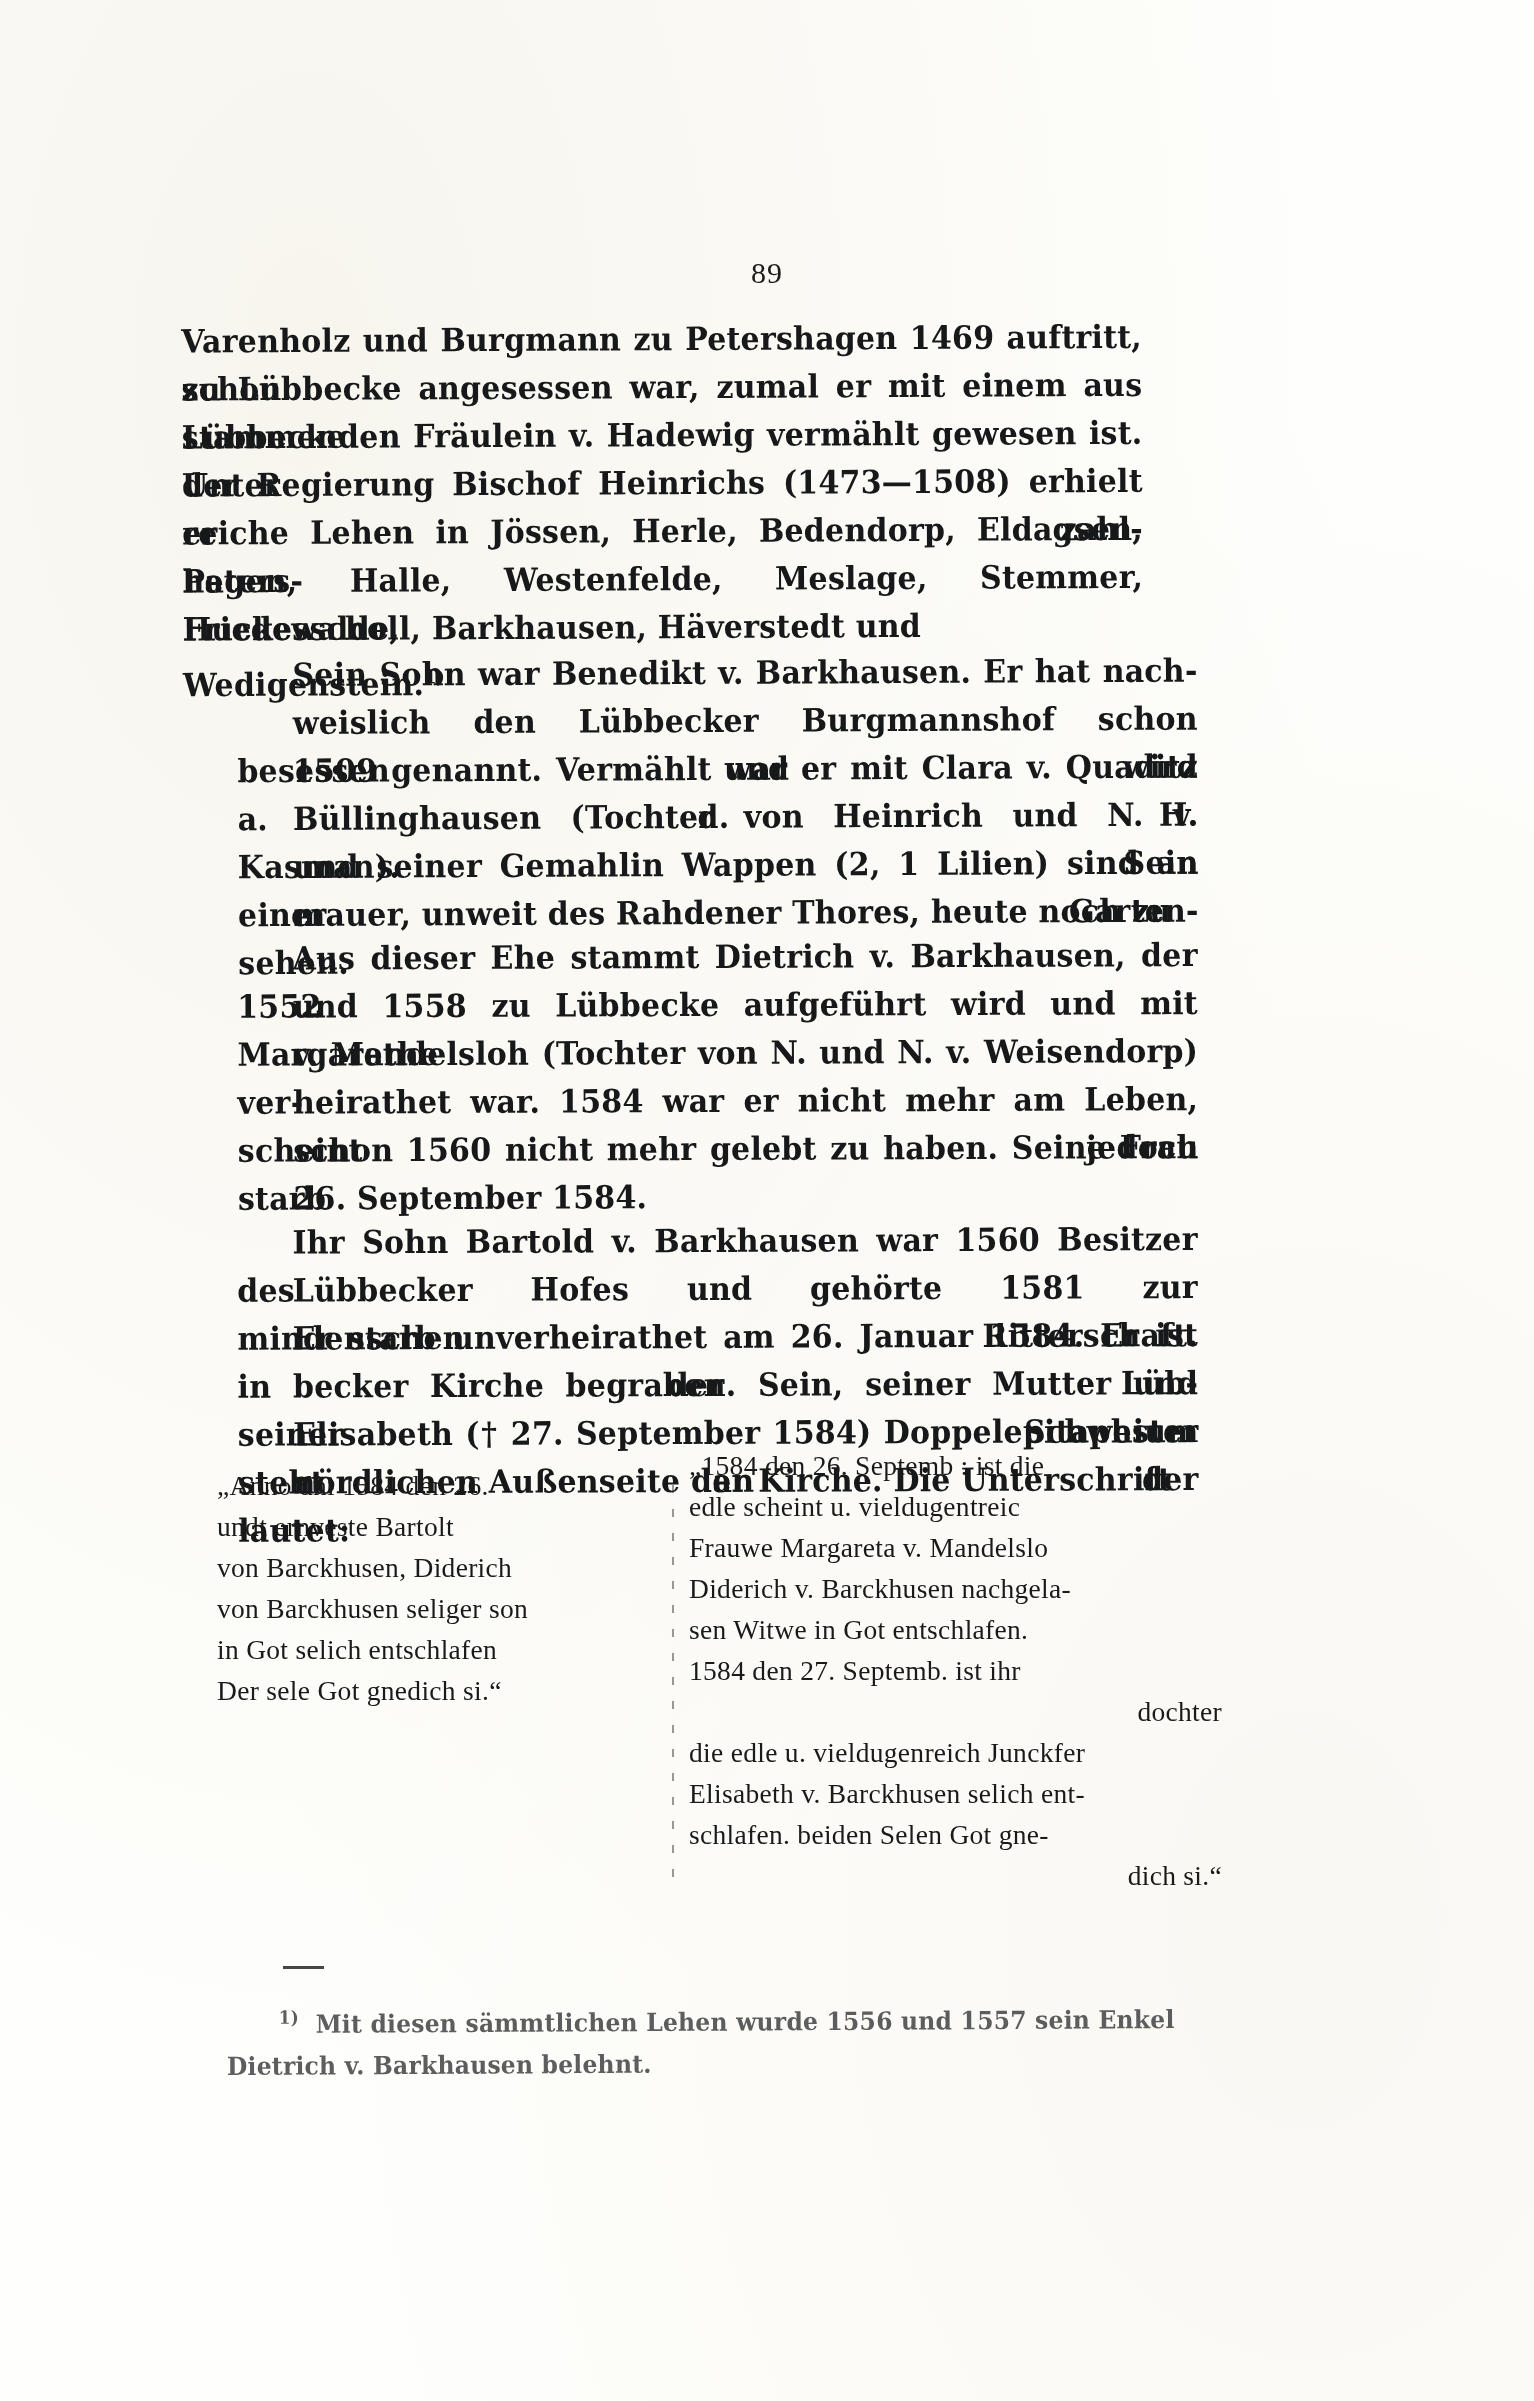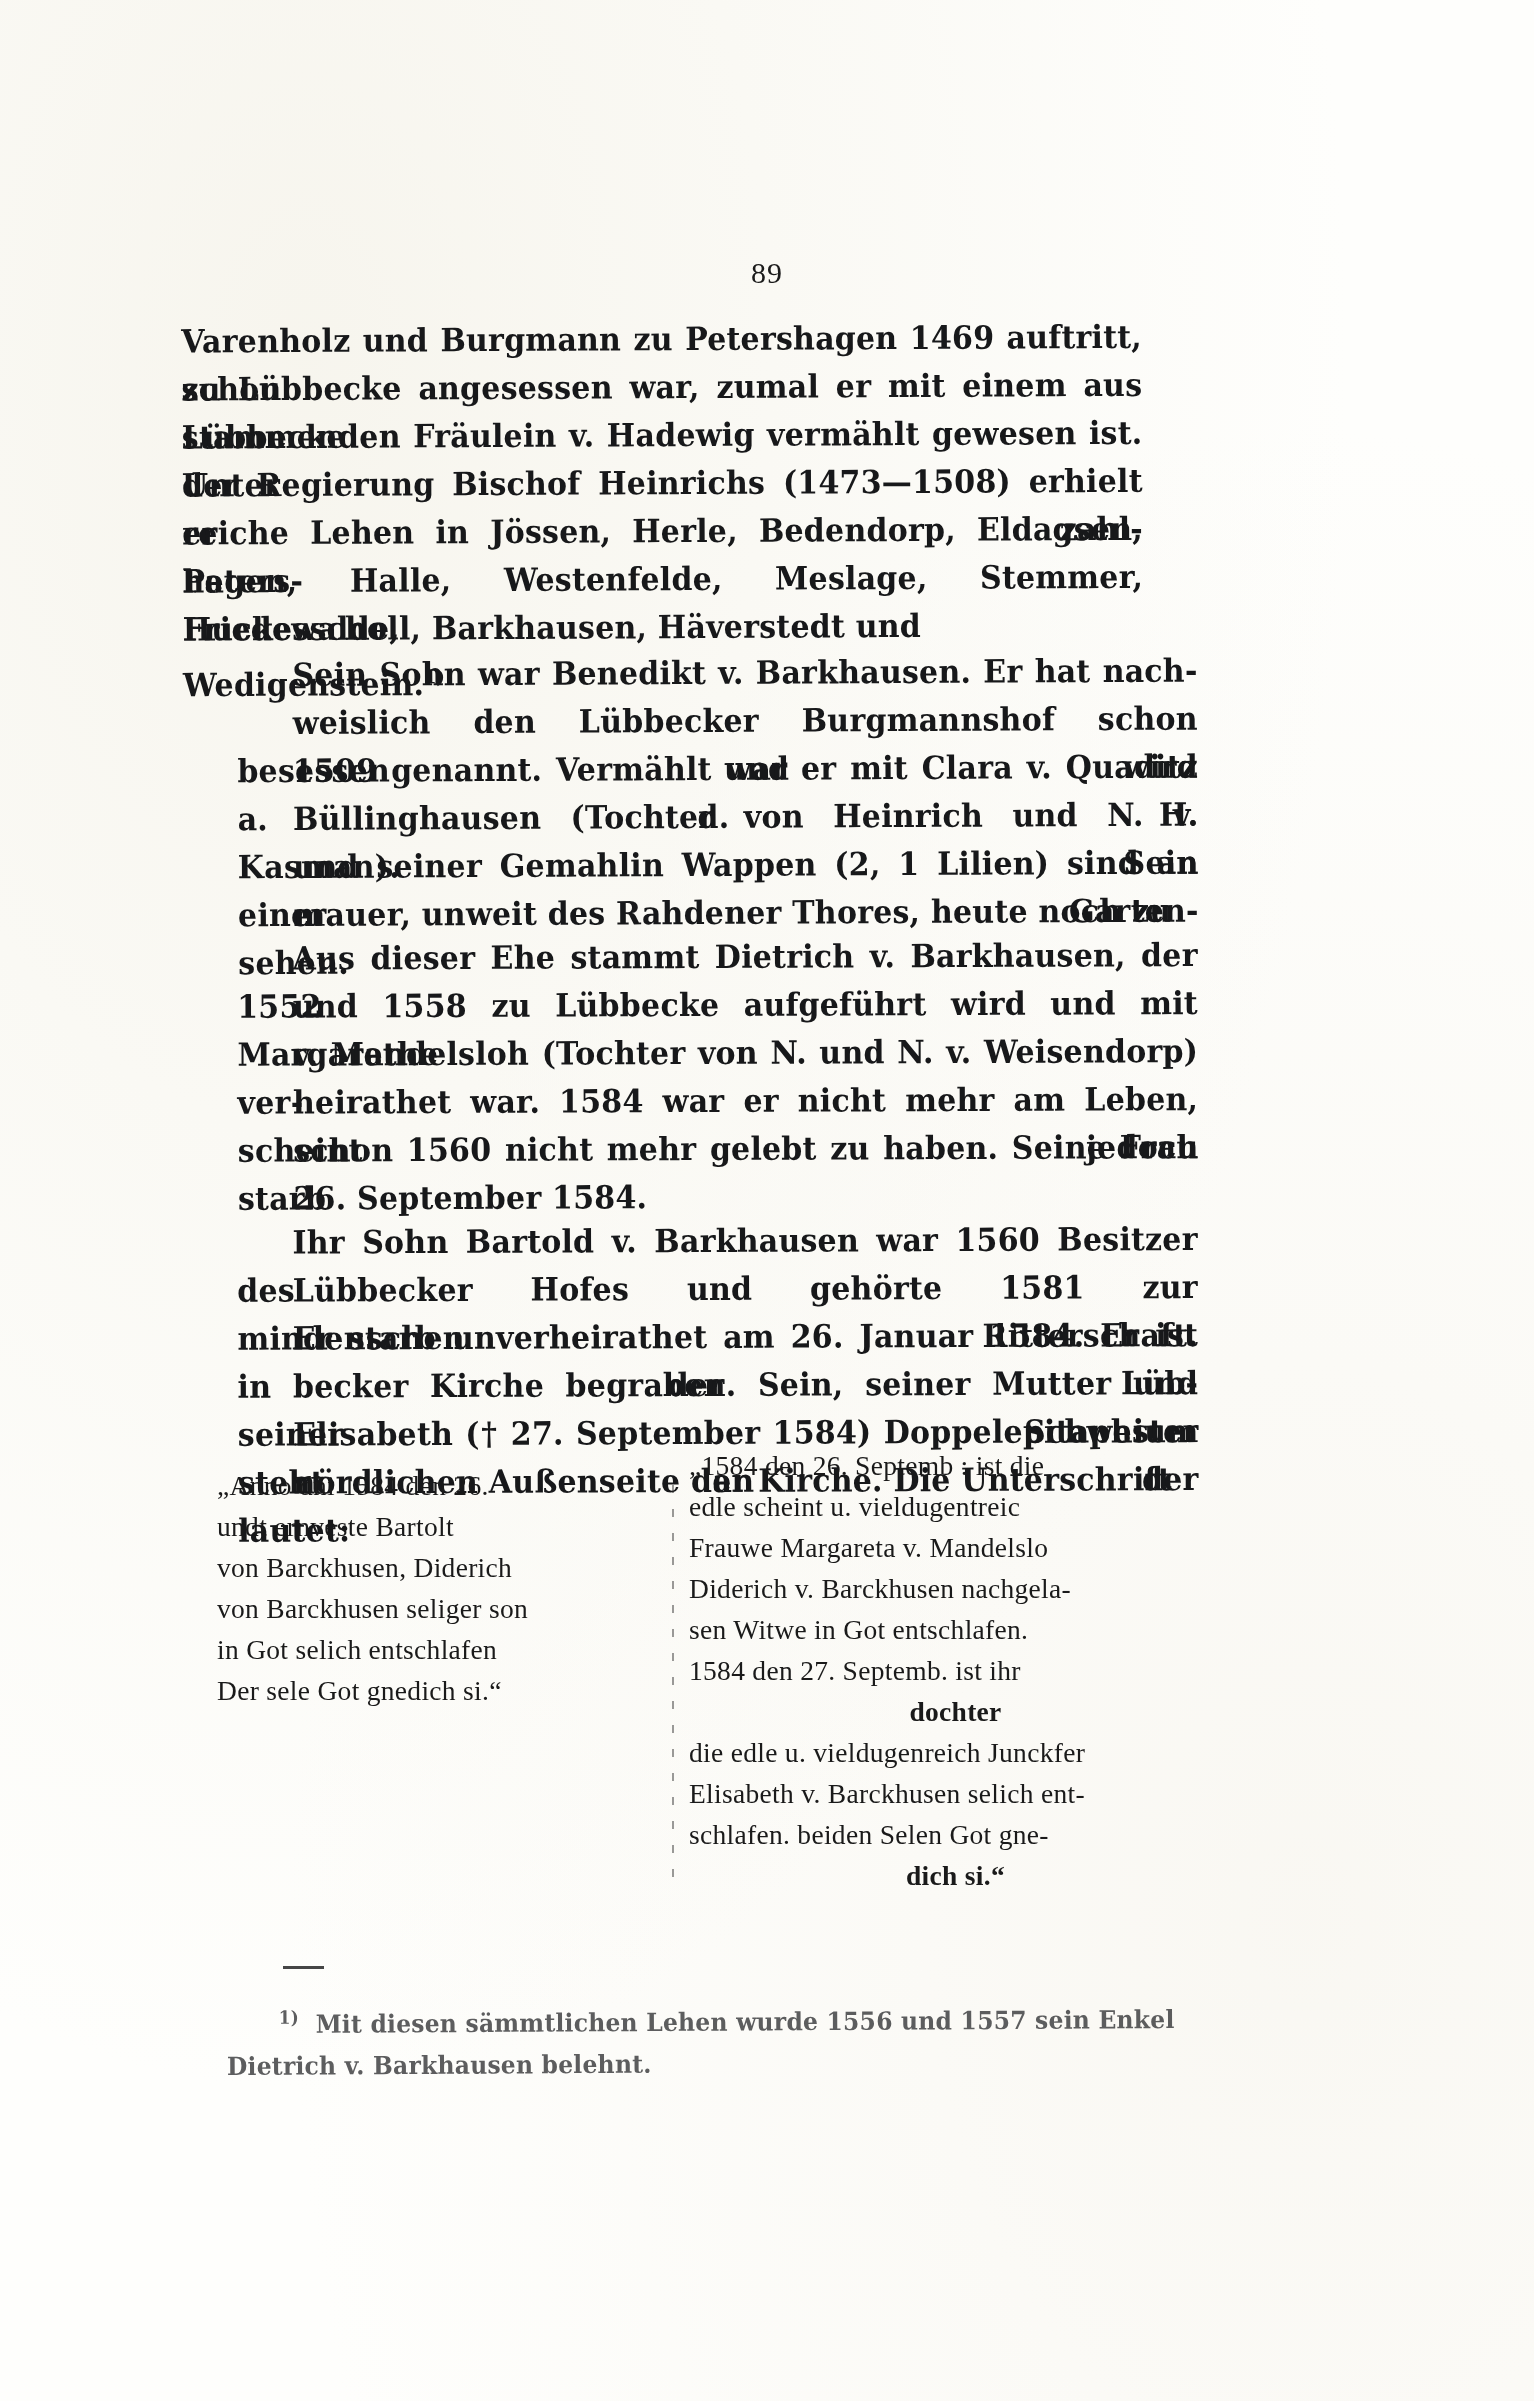--- a/index.html
+++ b/index.html
@@ -114,21 +114,21 @@
   .epi-right {
     left: 689px;
     top: 1445px;
     width: 533px;
   }
   .epi .eline {
     display: block;
     white-space: nowrap;
     height: 41px;
   }
-  .epi .eline.right { text-align: center; font-weight: bold; }
+  .epi .eline.right { text-align: right; }
 
   
   .col-rule {
     position: absolute;
     left: 672px;
     top: 1485px;
     width: 1.8px;
     height: 404px;
     background: repeating-linear-gradient(
       to bottom,

